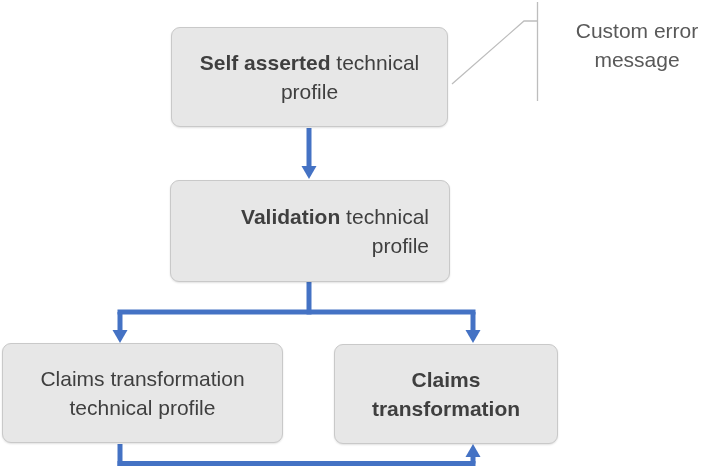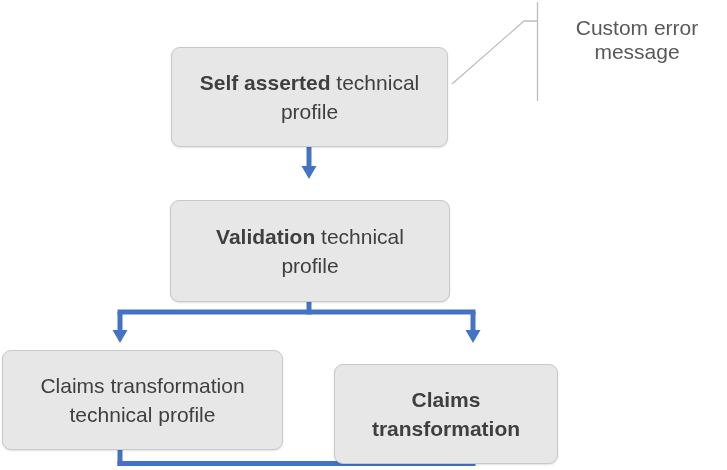--- a/index.html
+++ b/index.html
@@ -43,36 +43,35 @@
     border-radius: 9px;
     box-shadow: 0 1px 2px rgba(0,0,0,0.12);
     color: var(--box-text, #3F3F3F);
     font-size: 21px;
     line-height: 29px;
     text-align: center;
     display: flex;
     align-items: center;
     justify-content: center;
     padding: 4px 20px;
-    margin-top: 20px;
   }
   .node .bold-part { font-weight: bold; }
   .note {
     position: absolute;
     left: 546px;
     top: 16px;
     width: 182px;
     color: var(--note-text, #595959);
     font-size: 21px;
-    line-height: 24px;
+    line-height: 29px;
     text-align: center;
   }
   #node-self-asserted      { left: 171px; top: 27px;  width: 277px; height: 100px; }
-  #node-validation         { left: 170px; top: 180px; width: 280px; height: 102px; }
-  #node-claims-tp          { left: 2px;   top: 330px; width: 281px; height: 100px; }
+  #node-validation         { left: 170px; top: 180px; width: 280px; height: 102px; text-align: right; }
+  #node-claims-tp          { left: 2px;   top: 343px; width: 281px; height: 100px; }
   #node-claims-transform   { left: 334px; top: 344px; width: 224px; height: 100px; }
 </style>
 </head>
 <body>
 
 <div class="canvas">
 
   <svg class="connector-layer" viewBox="0 0 727 470" xmlns="http://www.w3.org/2000/svg">
 
     <path class="callout-line" d="M452 84 L524 21 L537 21"></path>

